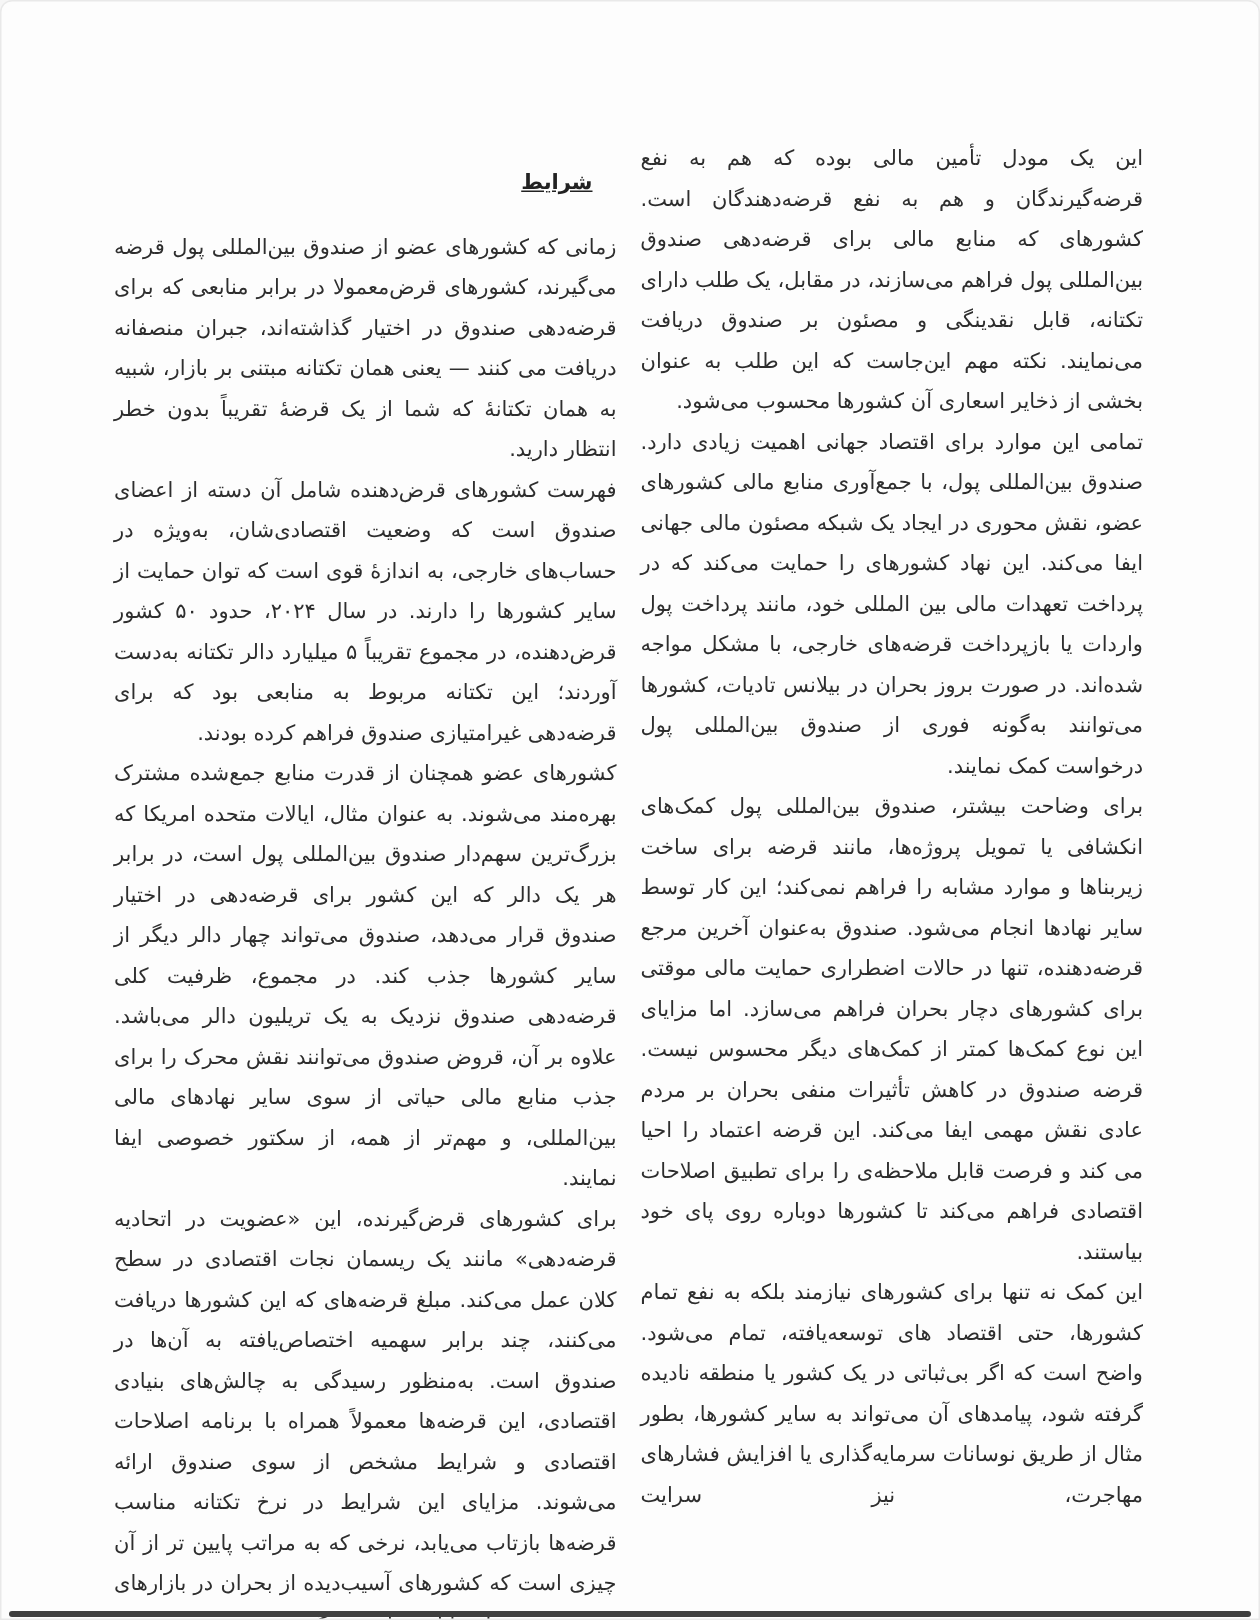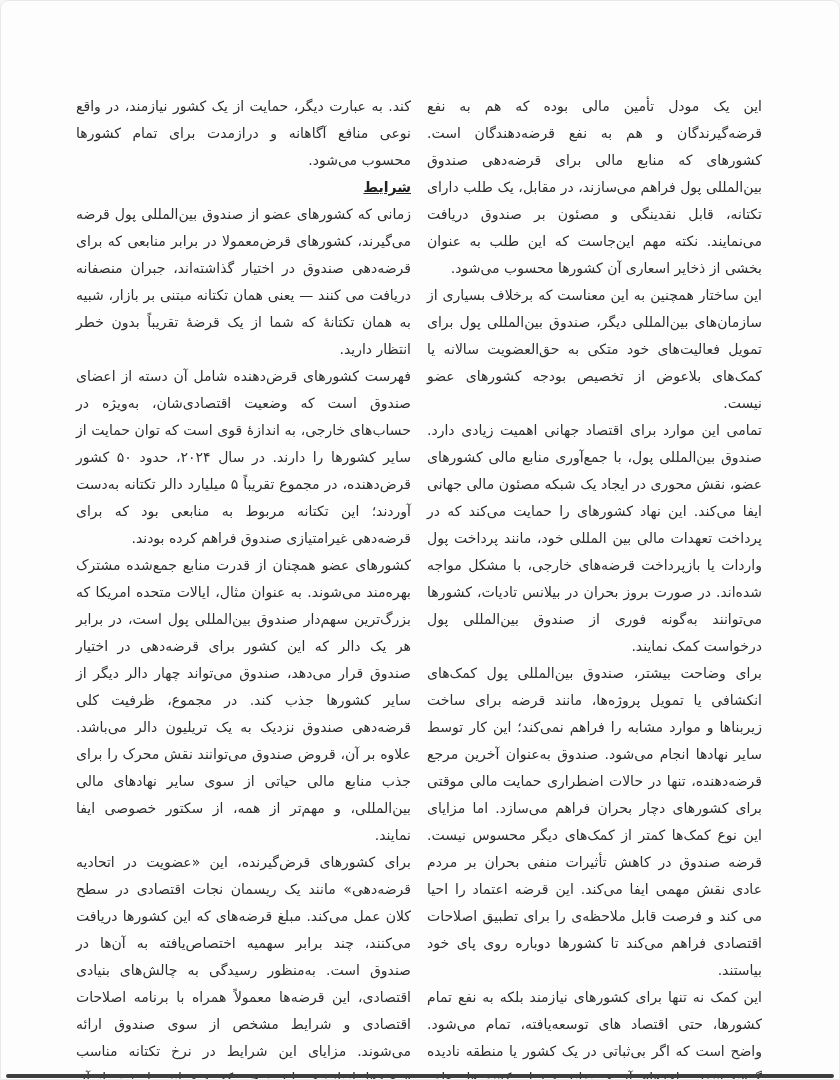--- a/index.html
+++ b/index.html
@@ -41,21 +41,21 @@
     unicode-bidi: embed;
   }
   .col p {
     margin: 0;
     padding: 0;
   }
   .col p.runs-over {
     text-align-last: justify;
   }
   .section-heading {
-    margin: 0;
+    margin: 16px;
     padding: 0;
     font-size: 14px;
     line-height: 27px;
     font-weight: bold;
     color: #222;
     text-align: right;
     text-decoration: underline;
   }
   .bottom-edge {
     position: absolute;
@@ -68,28 +68,26 @@
   }
 </style>
 </head>
 <body>
 
 <div class="page">
   <div class="content">
 
     <div class="col" dir="rtl">
       <p>این یک مودل تأمین مالی بوده که هم به نفع قرضه‌گیرندگان و هم به نفع قرضه‌دهندگان است. کشورهای که منابع مالی برای قرضه‌دهی صندوق بین‌المللی پول فراهم می‌سازند، در مقابل، یک طلب دارای تکتانه، قابل نقدینگی و مصئون بر صندوق دریافت می‌نمایند. نکته مهم این‌جاست که این طلب به عنوان بخشی از ذخایر اسعاری آن کشورها محسوب می‌شود.</p>
-      <p>این ساختار همچنین به این معناست که برخلاف بسیاری از سازمان‌های بین‌المللی دیگر، صندوق بین‌المللی پول برای تمویل فعالیت‌های خود متکی به حق‌العضویت سالانه یا کمک‌های بلاعوض از تخصیص بودجه کشورهای عضو نیست.</p>
       <p>تمامی این موارد برای اقتصاد جهانی اهمیت زیادی دارد. صندوق بین‌المللی پول، با جمع‌آوری منابع مالی کشورهای عضو، نقش محوری در ایجاد یک شبکه مصئون مالی جهانی ایفا می‌کند. این نهاد کشورهای را حمایت می‌کند که در پرداخت تعهدات مالی بین المللی خود، مانند پرداخت پول واردات یا بازپرداخت قرضه‌های خارجی، با مشکل مواجه شده‌اند. در صورت بروز بحران در بیلانس تادیات، کشورها می‌توانند به‌گونه فوری از صندوق بین‌المللی پول درخواست کمک نمایند.</p>
       <p>برای وضاحت بیشتر، صندوق بین‌المللی پول کمک‌های انکشافی یا تمویل پروژه‌ها، مانند قرضه برای ساخت زیربناها و موارد مشابه را فراهم نمی‌کند؛ این کار توسط سایر نهادها انجام می‌شود. صندوق به‌عنوان آخرین مرجع قرضه‌دهنده، تنها در حالات اضطراری حمایت مالی موقتی برای کشورهای دچار بحران فراهم می‌سازد. اما مزایای این نوع کمک‌ها کمتر از کمک‌های دیگر محسوس نیست. قرضه صندوق در کاهش تأثیرات منفی بحران بر مردم عادی نقش مهمی ایفا می‌کند. این قرضه اعتماد را احیا می کند و فرصت قابل ملاحظه‌ی را برای تطبیق اصلاحات اقتصادی فراهم می‌کند تا کشورها دوباره روی پای خود بیاستند.</p>
       <p class="runs-over">این کمک نه تنها برای کشورهای نیازمند بلکه به نفع تمام کشورها، حتی اقتصاد های توسعه‌یافته، تمام می‌شود. واضح است که اگر بی‌ثباتی در یک کشور یا منطقه نادیده گرفته شود، پیامدهای آن می‌تواند به سایر کشورها، بطور مثال از طریق نوسانات سرمایه‌گذاری یا افزایش فشارهای مهاجرت، نیز سرایت</p>
     </div>
 
     <div class="col" dir="rtl">
-      <p>کند. به عبارت دیگر، حمایت از یک کشور نیازمند، در واقع نوعی منافع آگاهانه و درازمدت برای تمام کشورها محسوب می‌شود.</p>
       <h3 class="section-heading">شرایط</h3>
       <p>زمانی که کشورهای عضو از صندوق بین‌المللی پول قرضه می‌گیرند، کشورهای قرض‌معمولا در برابر منابعی که برای قرضه‌دهی صندوق در اختیار گذاشته‌اند، جبران منصفانه دریافت می کنند — یعنی همان تکتانه مبتنی بر بازار، شبیه به همان تکتانهٔ که شما از یک قرضهٔ تقریباً بدون خطر انتظار دارید.</p>
       <p>فهرست کشورهای قرض‌دهنده شامل آن دسته از اعضای صندوق است که وضعیت اقتصادی‌شان، به‌ویژه در حساب‌های خارجی، به اندازهٔ قوی است که توان حمایت از سایر کشورها را دارند. در سال ۲۰۲۴، حدود ۵۰ کشور قرض‌دهنده، در مجموع تقریباً ۵ میلیارد دالر تکتانه به‌دست آوردند؛ این تکتانه مربوط به منابعی بود که برای قرضه‌دهی غیرامتیازی صندوق فراهم کرده بودند.</p>
       <p>کشورهای عضو همچنان از قدرت منابع جمع‌شده مشترک بهره‌مند می‌شوند. به عنوان مثال، ایالات متحده امریکا که بزرگ‌ترین سهم‌دار صندوق بین‌المللی پول است، در برابر هر یک دالر که این کشور برای قرضه‌دهی در اختیار صندوق قرار می‌دهد، صندوق می‌تواند چهار دالر دیگر از سایر کشورها جذب کند. در مجموع، ظرفیت کلی قرضه‌دهی صندوق نزدیک به یک تریلیون دالر می‌باشد. علاوه بر آن، قروض صندوق می‌توانند نقش محرک را برای جذب منابع مالی حیاتی از سوی سایر نهادهای مالی بین‌المللی، و مهم‌تر از همه، از سکتور خصوصی ایفا نمایند.</p>
       <p>برای کشورهای قرض‌گیرنده، این «عضویت در اتحادیه قرضه‌دهی» مانند یک ریسمان نجات اقتصادی در سطح کلان عمل می‌کند. مبلغ قرضه‌های که این کشورها دریافت می‌کنند، چند برابر سهمیه اختصاص‌یافته به آن‌ها در صندوق است. به‌منظور رسیدگی به چالش‌های بنیادی اقتصادی، این قرضه‌ها معمولاً همراه با برنامه اصلاحات اقتصادی و شرایط مشخص از سوی صندوق ارائه می‌شوند. مزایای این شرایط در نرخ تکتانه مناسب قرضه‌ها بازتاب می‌یابد، نرخی که به مراتب پایین تر از آن چیزی است که کشورهای آسیب‌دیده از بحران در بازارهای خصوصی سرمایه با آن مواجه می‌گردند.</p>
     </div>
 
   </div>
   <div class="bottom-edge"></div>
 </div>

